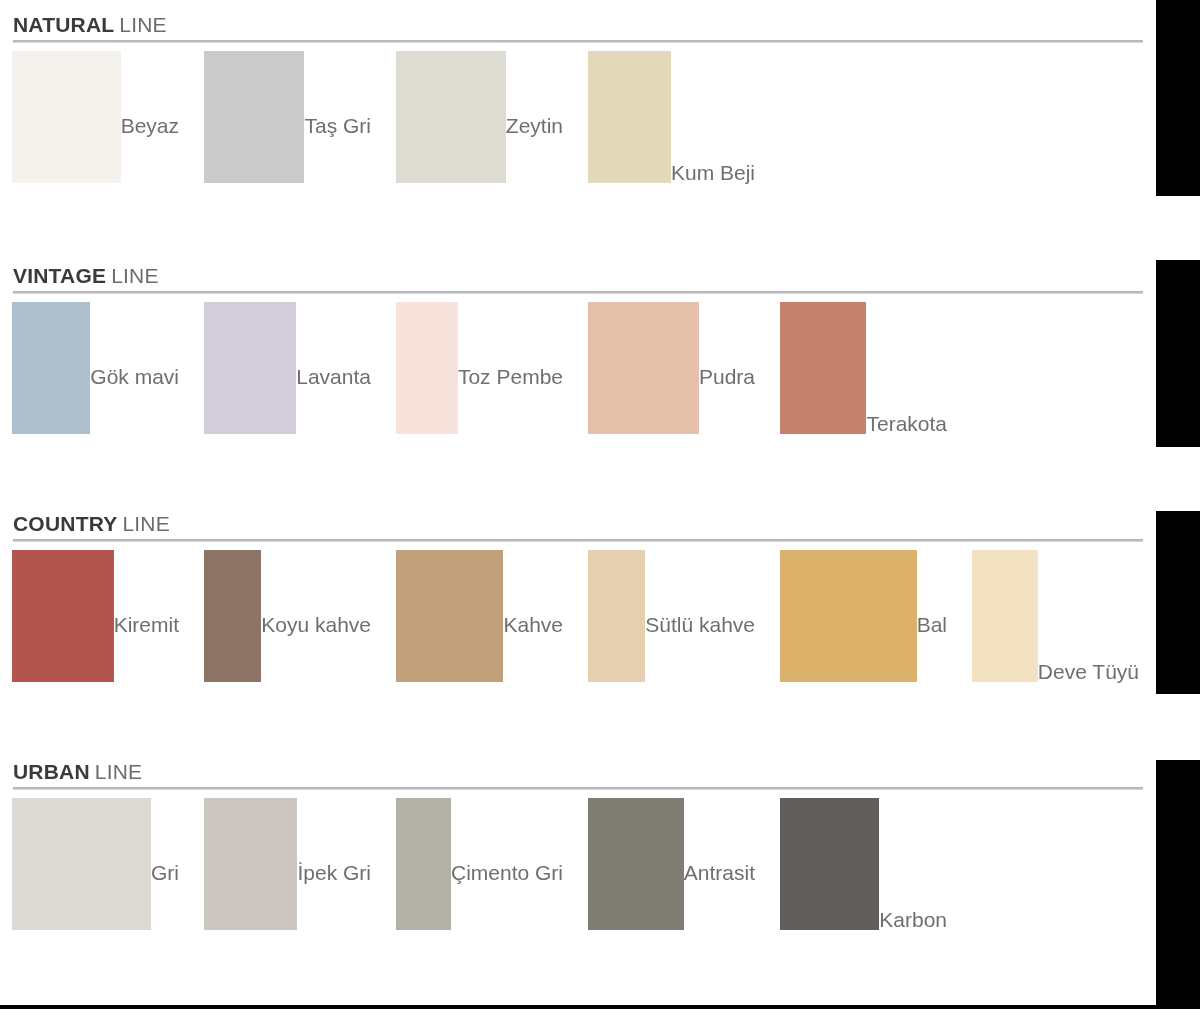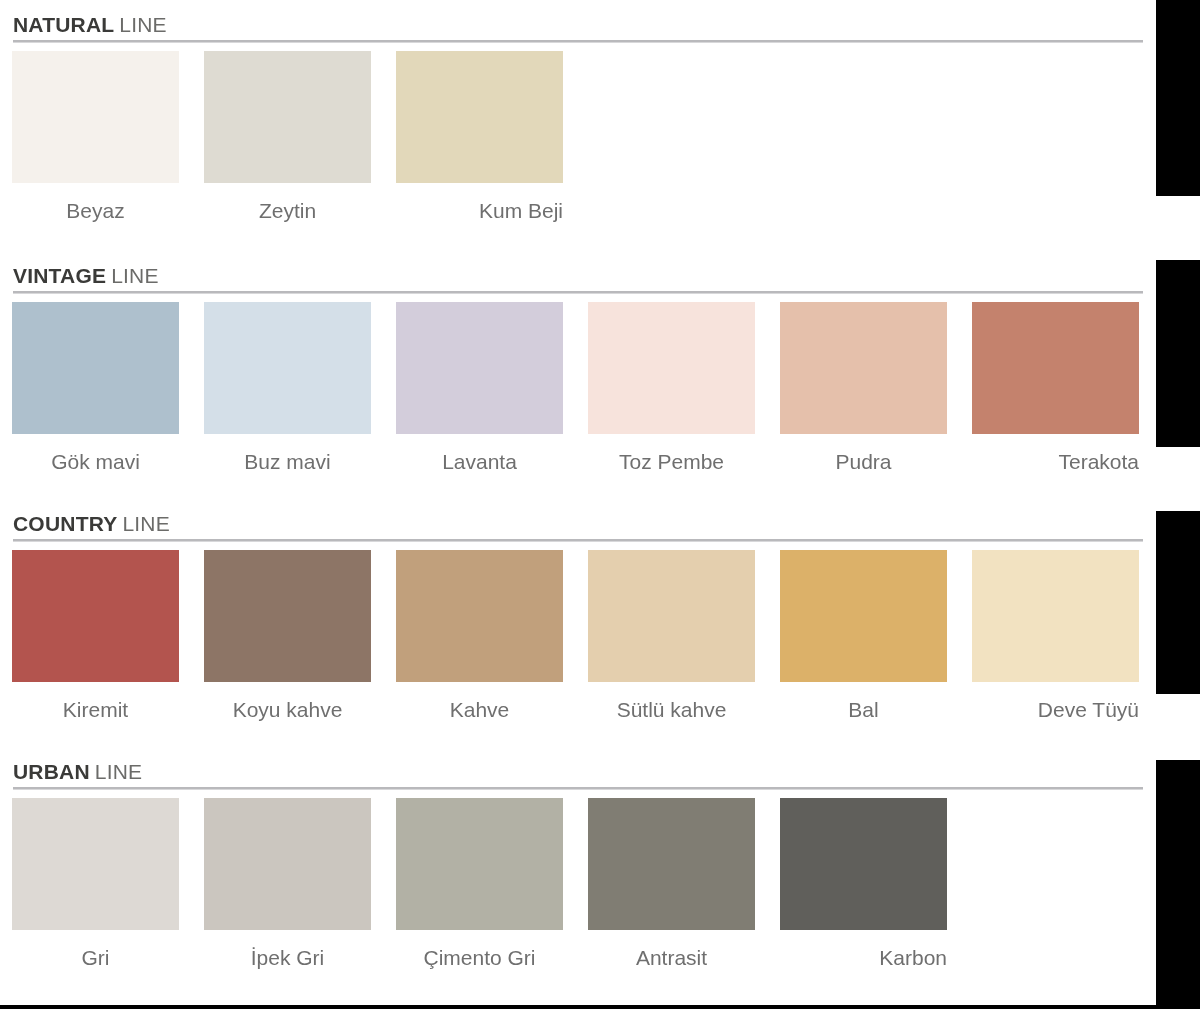--- a/index.html
+++ b/index.html
@@ -85,21 +85,21 @@
 
   .swatch-row {
     display: flex;
     padding: 8px 0 0 12px;
   }
 
   .swatch-cell {
     width: 167px;
     margin-right: 25px;
     display: flex;
-    flex-direction: column;
+    flex-direction: row;
     align-items: center;
   }
   .swatch-cell:last-child { margin-right: 0; align-items: flex-end; }
 
   .swatch {
     width: 167px;
     height: 132px;
     display: block;
   }
 
@@ -129,42 +129,42 @@
           <div class="section-header">
             <div class="section-title"><span class="strong">NATURAL</span><span class="light">LINE</span></div>
           </div>
           <div class="rule"></div>
           <div class="swatch-row">
             <div class="swatch-cell">
               <div class="swatch" style="background-color: rgb(245, 241, 236);"></div>
               <div class="swatch-label">Beyaz</div>
             </div>
             <div class="swatch-cell">
+              <div class="swatch" style="background-color: rgb(203, 203, 203);"></div>
+              <div class="swatch-label">Taş Gri</div>
+            </div>
+            <div class="swatch-cell">
               <div class="swatch" style="background-color: rgb(222, 219, 210);"></div>
               <div class="swatch-label">Zeytin</div>
             </div>
             <div class="swatch-cell">
               <div class="swatch" style="background-color: rgb(226, 216, 186);"></div>
               <div class="swatch-label">Kum Beji</div>
             </div>
           </div>
         </div>
         <div class="section s1">
           <div class="section-header">
             <div class="section-title"><span class="strong">VINTAGE</span><span class="light">LINE</span></div>
           </div>
           <div class="rule"></div>
           <div class="swatch-row">
             <div class="swatch-cell">
               <div class="swatch" style="background-color: rgb(174, 192, 205);"></div>
               <div class="swatch-label">Gök mavi</div>
-            </div>
-            <div class="swatch-cell">
-              <div class="swatch" style="background-color: rgb(212, 223, 232);"></div>
-              <div class="swatch-label">Buz mavi</div>
             </div>
             <div class="swatch-cell">
               <div class="swatch" style="background-color: rgb(211, 205, 219);"></div>
               <div class="swatch-label">Lavanta</div>
             </div>
             <div class="swatch-cell">
               <div class="swatch" style="background-color: rgb(247, 227, 220);"></div>
               <div class="swatch-label">Toz Pembe</div>
             </div>
             <div class="swatch-cell">

